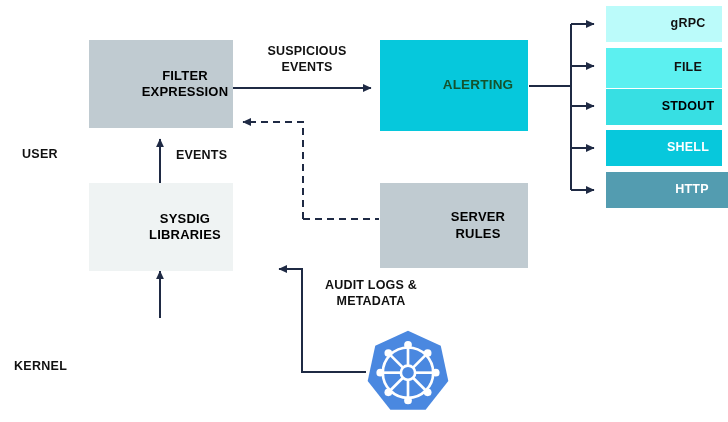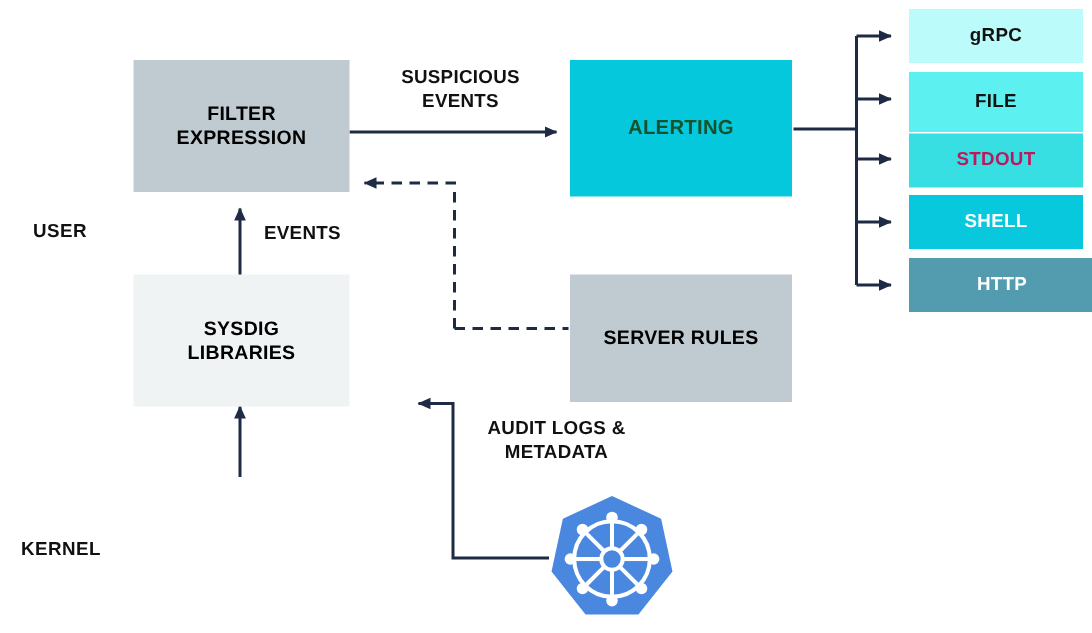--- a/index.html
+++ b/index.html
@@ -20,20 +20,21 @@
   .box {
     position: absolute;
     display: flex;
     align-items: center;
     justify-content: center;
     text-align: center;
     font-weight: bold;
     line-height: 1.25;
     letter-spacing: 0.2px;
     box-sizing: border-box;
+    padding-left: 48px;
   }
   .zone-label {
     position: absolute;
     font-weight: bold;
     font-size: 12.5px;
     color: #111111;
     letter-spacing: 0.3px;
     white-space: nowrap;
   }
   .edge-label {
@@ -117,21 +118,21 @@
 
 
   <div class="box" style="left: 380px; top: 40px; width: 148px; height: 91px; background: rgb(6, 200, 220); color: #14532d; font-size: 13.5px; white-space: pre-line;">ALERTING</div>
 
   <div class="box" style="left: 380px; top: 183px; width: 148px; height: 85px; background: rgb(192, 203, 209); color: rgb(0, 0, 0); font-size: 13px; white-space: pre-line;">SERVER RULES</div>
 
   <div class="box" style="left: 606px; top: 6px; width: 116px; height: 36px; background: rgb(187, 251, 250); color: rgb(17, 17, 17); font-size: 12.5px; white-space: pre-line;">gRPC</div>
 
   <div class="box" style="left: 606px; top: 48px; width: 116px; height: 40px; background: rgb(92, 240, 240); color: rgb(17, 17, 17); font-size: 12.5px; white-space: pre-line;">FILE</div>
 
-  <div class="box" style="left: 606px; top: 89px; width: 116px; height: 36px; background: rgb(55, 223, 227); color: #be185d; font-size: 12.5px; white-space: pre-line;">STDOUT</div>
+  <div class="box" style="left: 606px; top: 89px; width: 116px; height: 36px; background: rgb(55, 223, 227); color: #000000; font-size: 12.5px; white-space: pre-line;">STDOUT</div>
 
   <div class="box" style="left: 606px; top: 130px; width: 116px; height: 36px; background: rgb(7, 200, 220); color: rgb(255, 255, 255); font-size: 12.5px; white-space: pre-line;">SHELL</div>
 
   <div class="box" style="left: 606px; top: 172px; width: 124px; height: 36px; background: rgb(83, 156, 176); color: rgb(255, 255, 255); font-size: 12.5px; white-space: pre-line;">HTTP</div>
 
   <div class="edge-label" style="left: 252px; top: 43px; width: 110px; white-space: pre-line;">SUSPICIOUS
 EVENTS</div>
 
   <div class="edge-label" style="left: 176px; top: 147px; width: 72px; text-align: left; white-space: pre-line;">EVENTS</div>
 

